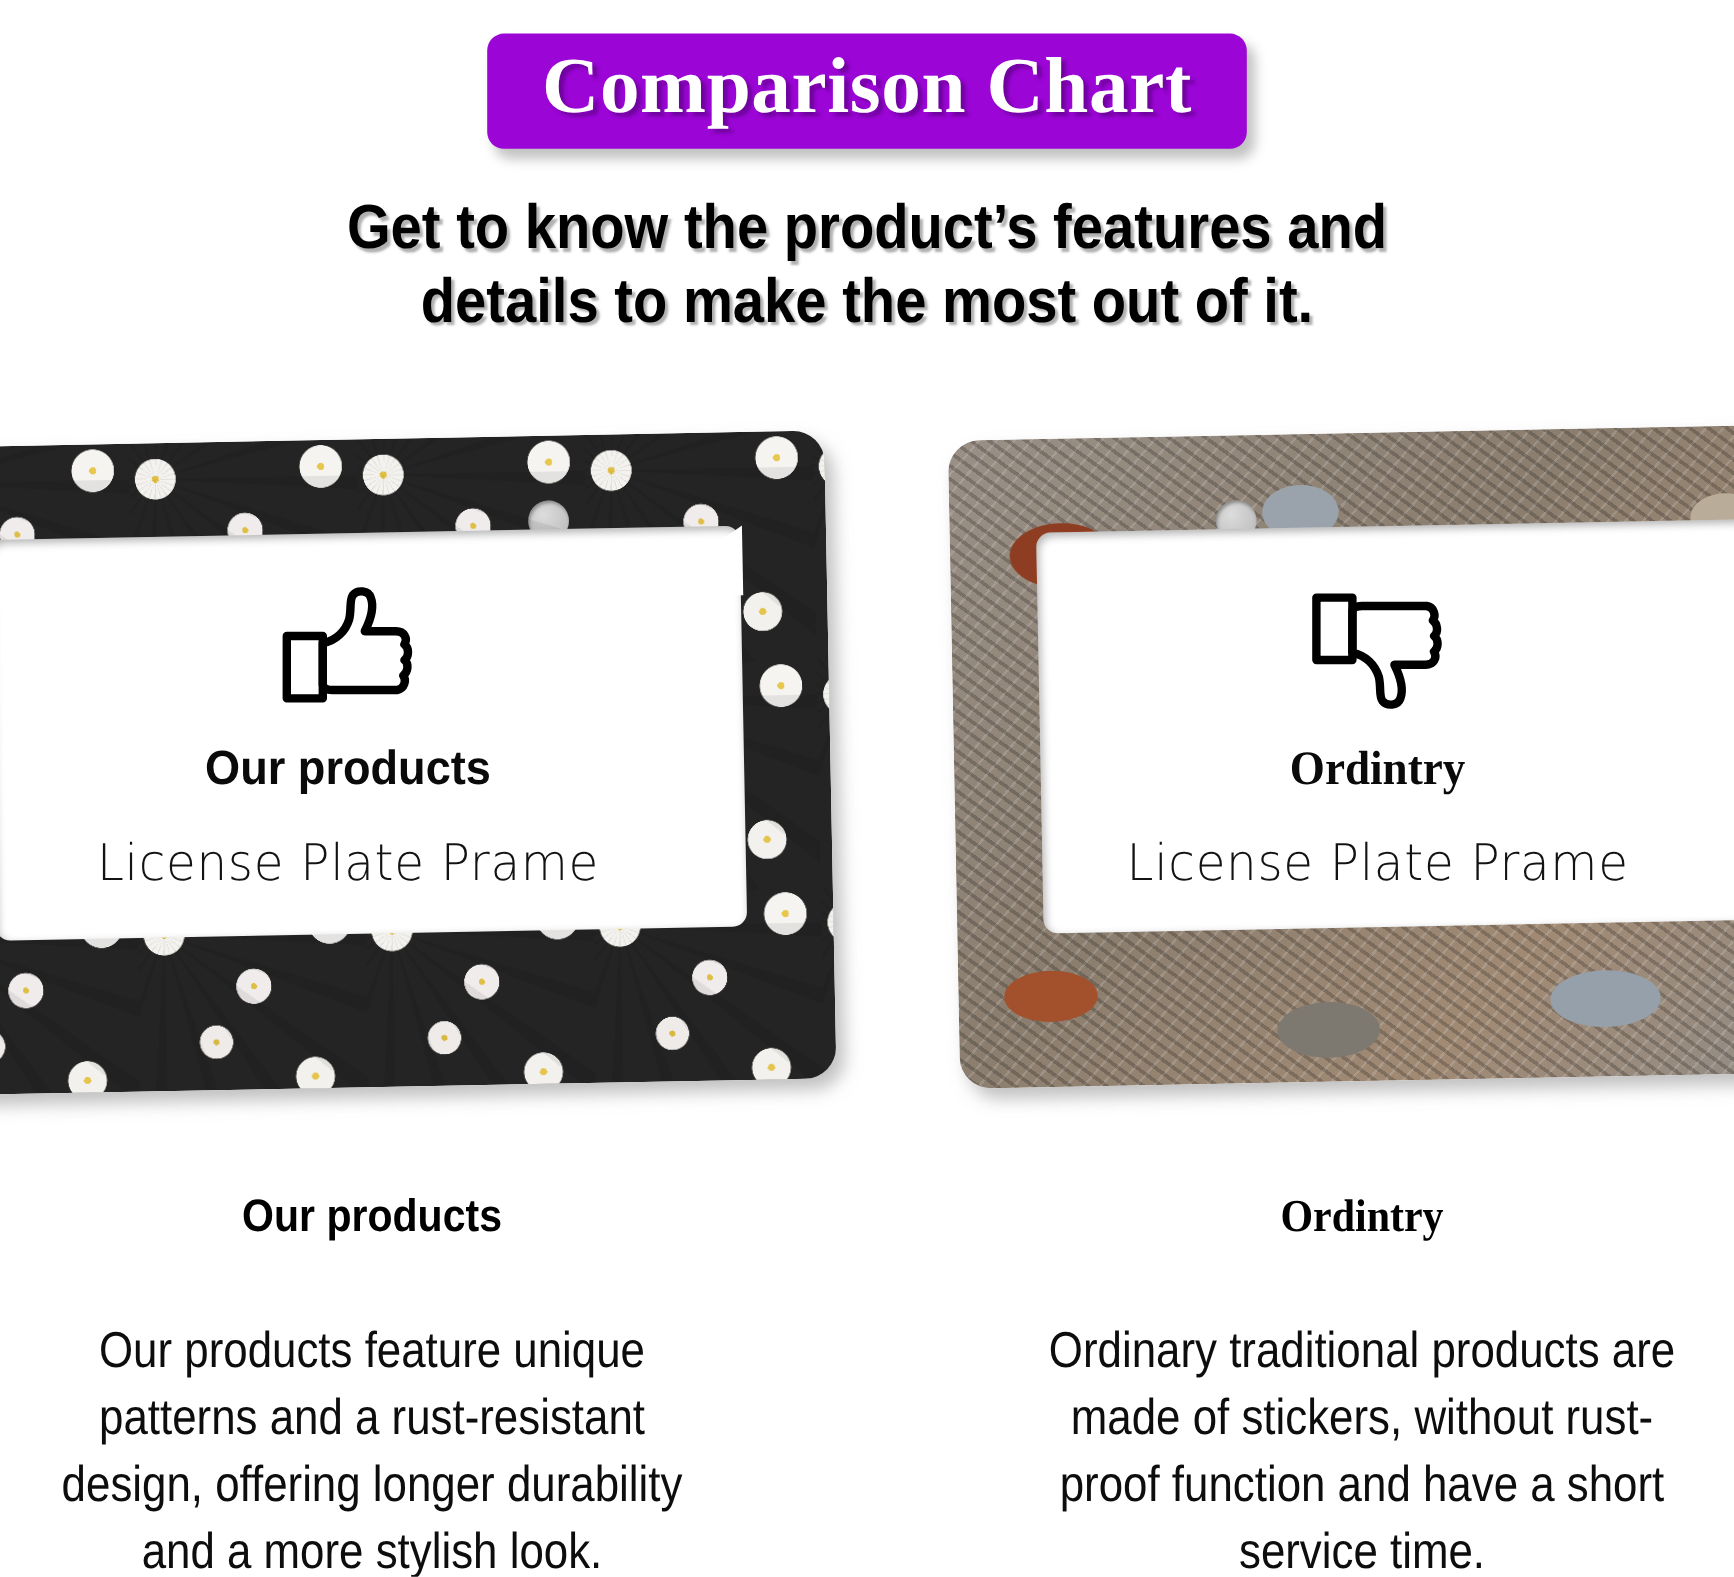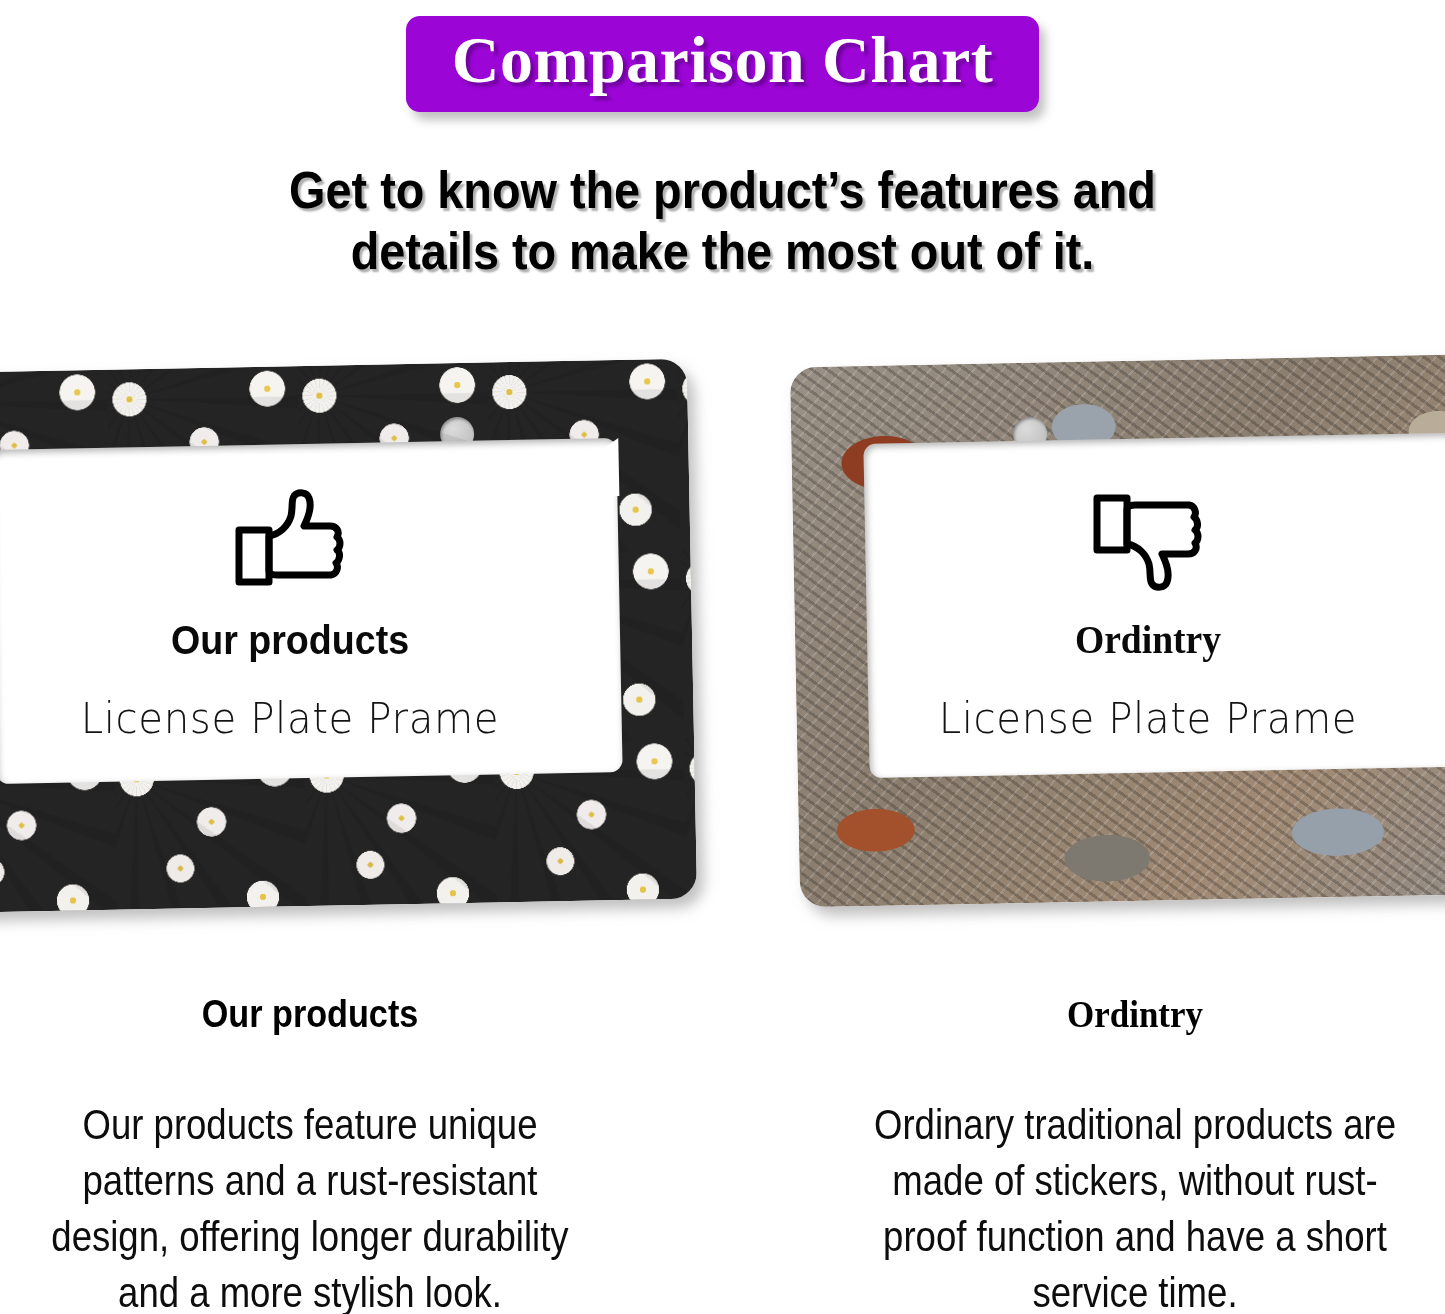--- a/index.html
+++ b/index.html
@@ -6,21 +6,21 @@
   html,body { width:1445px; height:1314px; }
   body {
     background:#ffffff;
     font-family:"Liberation Sans", sans-serif;
     position:relative;
     overflow:hidden;
   }
 
   
   .banner-wrap {
-    position:absolute; top:16px; left:0; width:1445px;
+    position:absolute; top:28px; left:0; width:1445px;
     display:flex; justify-content:center;
   }
   .banner {
     background:#9B05D6;
     border-radius:14px;
     padding:6px 46px 14px 46px;
     box-shadow:6px 8px 10px rgba(120,120,120,0.45);
   }
   .banner-text {
     font-family:"Liberation Serif", serif;

